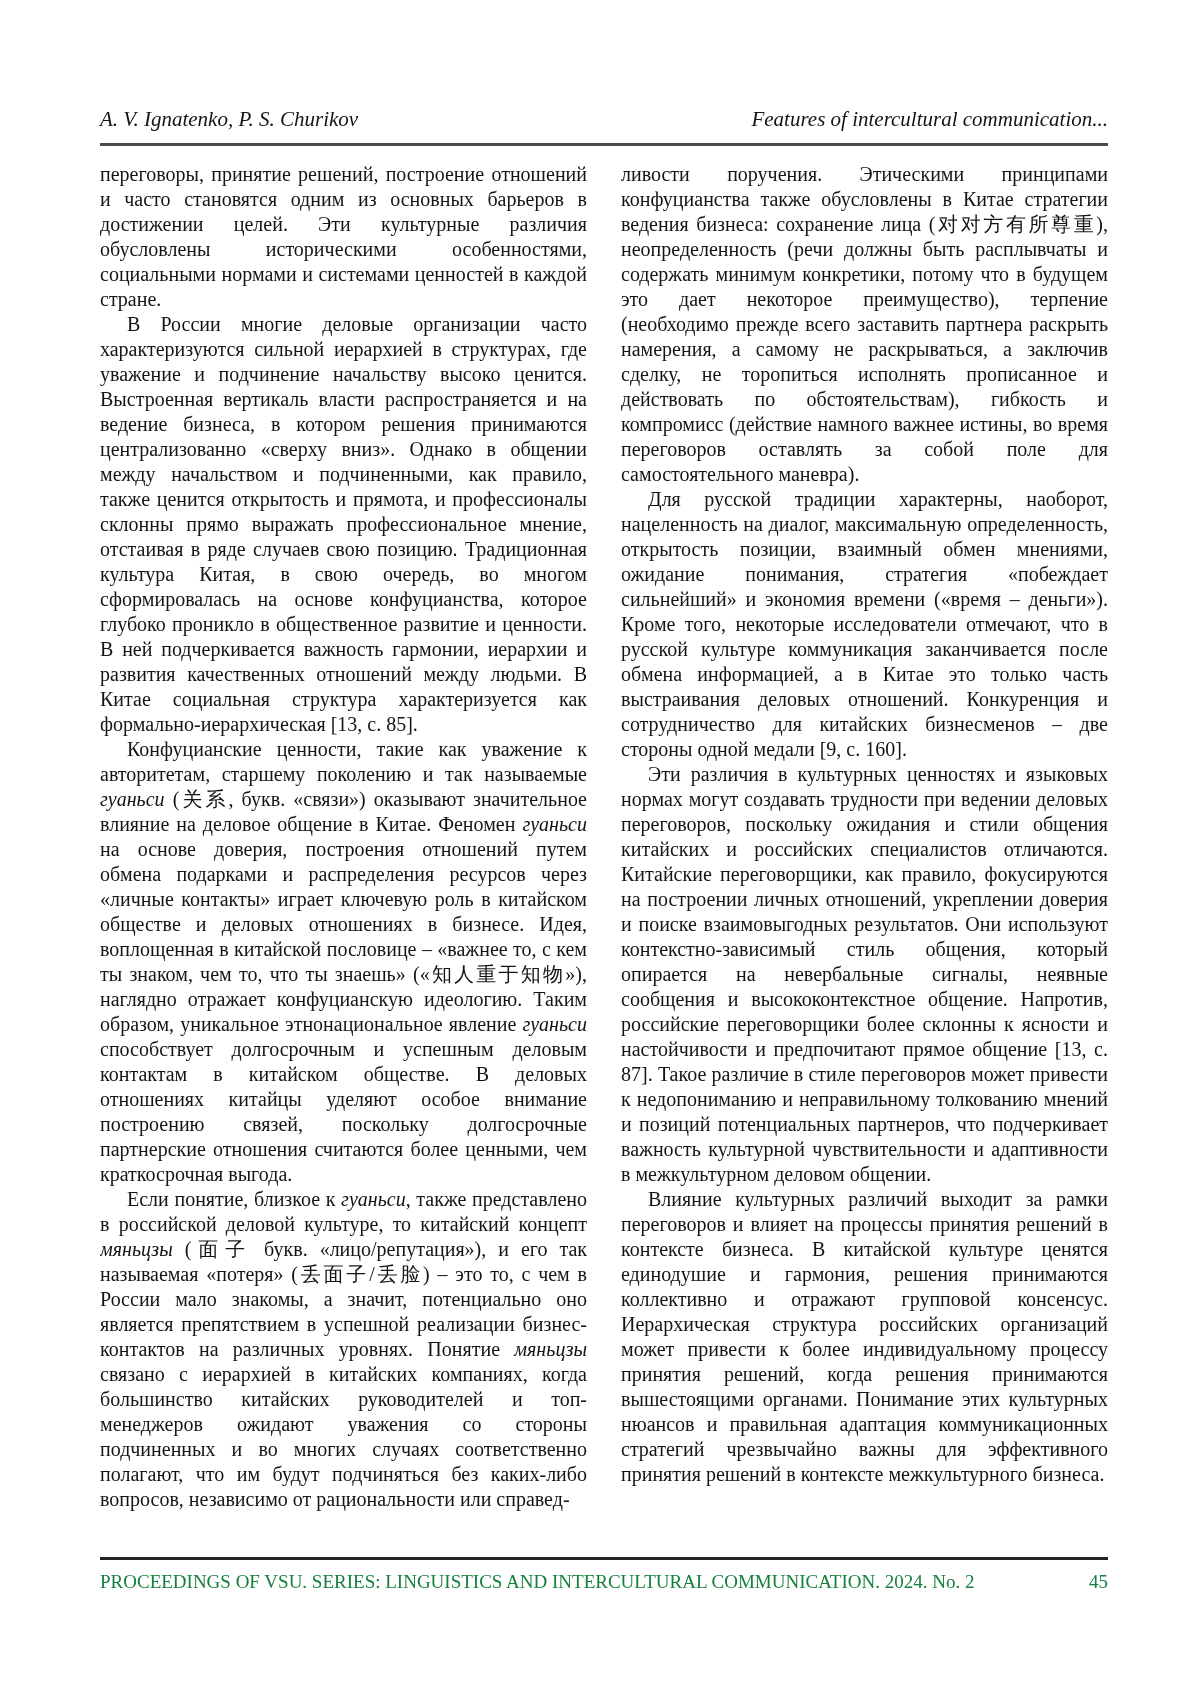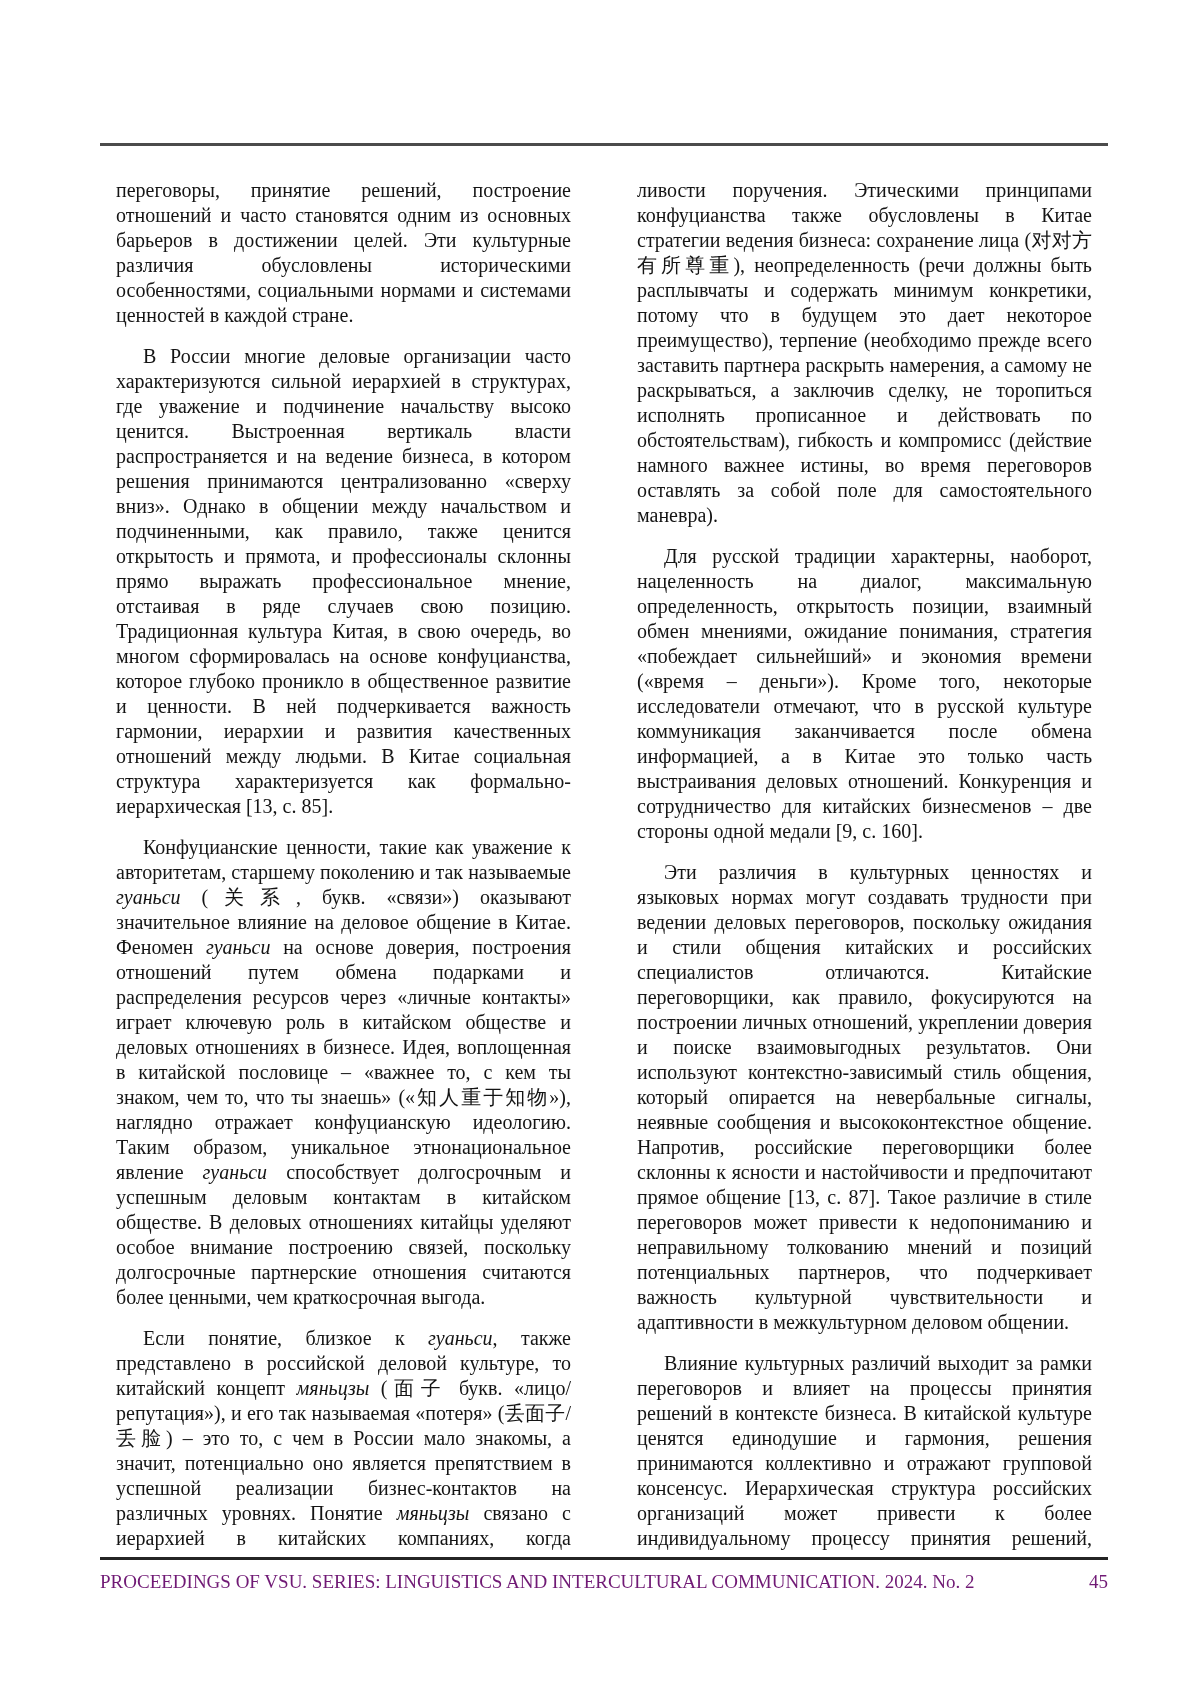--- a/index.html
+++ b/index.html
@@ -47,21 +47,21 @@
     gap: 34px;
     overflow: hidden;
   }
   .col {
     width: 487px;
     font-size: 20px;
     line-height: 25px;
     text-align: justify;
   }
   .para {
-    margin: 16px;
+    margin: 0;
     padding: 0;
   }
   .para.indent {
     text-indent: 27px;
   }
   .para i {
   }
   .footer {
     position: absolute;
     left: 100px;
@@ -72,28 +72,32 @@
     height: 3px;
     background: #242424;
     margin-bottom: 10px;
   }
   .footer-row {
     display: flex;
     justify-content: space-between;
     align-items: baseline;
     font-size: 19px;
     line-height: 23px;
-    color: #701a75;
+    color: #15803d;
   }
 </style>
 </head>
 <body>
 
 <div class="page">
 
+  <div class="header">
+    <span>A. V. Ignatenko, P. S. Churikov</span>
+    <span>Features of intercultural communication...</span>
+  </div>
 
   <div class="header-rule"></div>
 
   <div class="body-columns">
     <div class="col">
         <p class="para"><span>переговоры, принятие решений, построение отношений и часто становятся одним из основных барьеров в достижении целей. Эти культурные различия обусловлены историческими особенностями, социальными нормами и системами ценностей в каждой стране.</span></p>
         <p class="para indent"><span>В России многие деловые организации часто характеризуются сильной иерархией в структурах, где уважение и подчинение начальству высоко ценится. Выстроенная вертикаль власти распространяется и на ведение бизнеса, в котором решения принимаются централизованно «сверху вниз». Однако в общении между начальством и подчиненными, как правило, также ценится открытость и прямота, и профессионалы склонны прямо выражать профессиональное мнение, отстаивая в ряде случаев свою позицию. Традиционная культура Китая, в свою очередь, во многом сформировалась на основе конфуцианства, которое глубоко проникло в общественное развитие и ценности. В ней подчеркивается важность гармонии, иерархии и развития качественных отношений между людьми. В Китае социальная структура характеризуется как формально-иерархическая [13, с. 85].</span></p>
         <p class="para indent"><span>Конфуцианские ценности, такие как уважение к авторитетам, старшему поколению и так называемые </span><i>гуаньси</i><span> (关系, букв. «связи») оказывают значительное влияние на деловое общение в Китае. Феномен </span><i>гуаньси</i><span> на основе доверия, построения отношений путем обмена подарками и распределения ресурсов через «личные контакты» играет ключевую роль в китайском обществе и деловых отношениях в бизнесе. Идея, воплощенная в китайской пословице – «важнее то, с кем ты знаком, чем то, что ты знаешь» («知人重于知物»), наглядно отражает конфуцианскую идеологию. Таким образом, уникальное этнонациональное явление </span><i>гуаньси</i><span> способствует долгосрочным и успешным деловым контактам в китайском обществе. В деловых отношениях китайцы уделяют особое внимание построению связей, поскольку долгосрочные партнерские отношения считаются более ценными, чем краткосрочная выгода.</span></p>
         <p class="para indent"><span>Если понятие, близкое к </span><i>гуаньси</i><span>, также представлено в российской деловой культуре, то китайский концепт </span><i>мяньцзы</i><span> (面子 букв. «лицо/репутация»), и его так называемая «потеря» (丢面子/丢脸) – это то, с чем в России мало знакомы, а значит, потенциально оно является препятствием в успешной реализации бизнес-контактов на различных уровнях. Понятие </span><i>мяньцзы</i><span> связано с иерархией в китайских компаниях, когда большинство китайских руководителей и топ-менеджеров ожидают уважения со стороны подчиненных и во многих случаях соответственно полагают, что им будут подчиняться без каких-либо вопросов, независимо от рациональности или справед-</span></p>
       </div>

